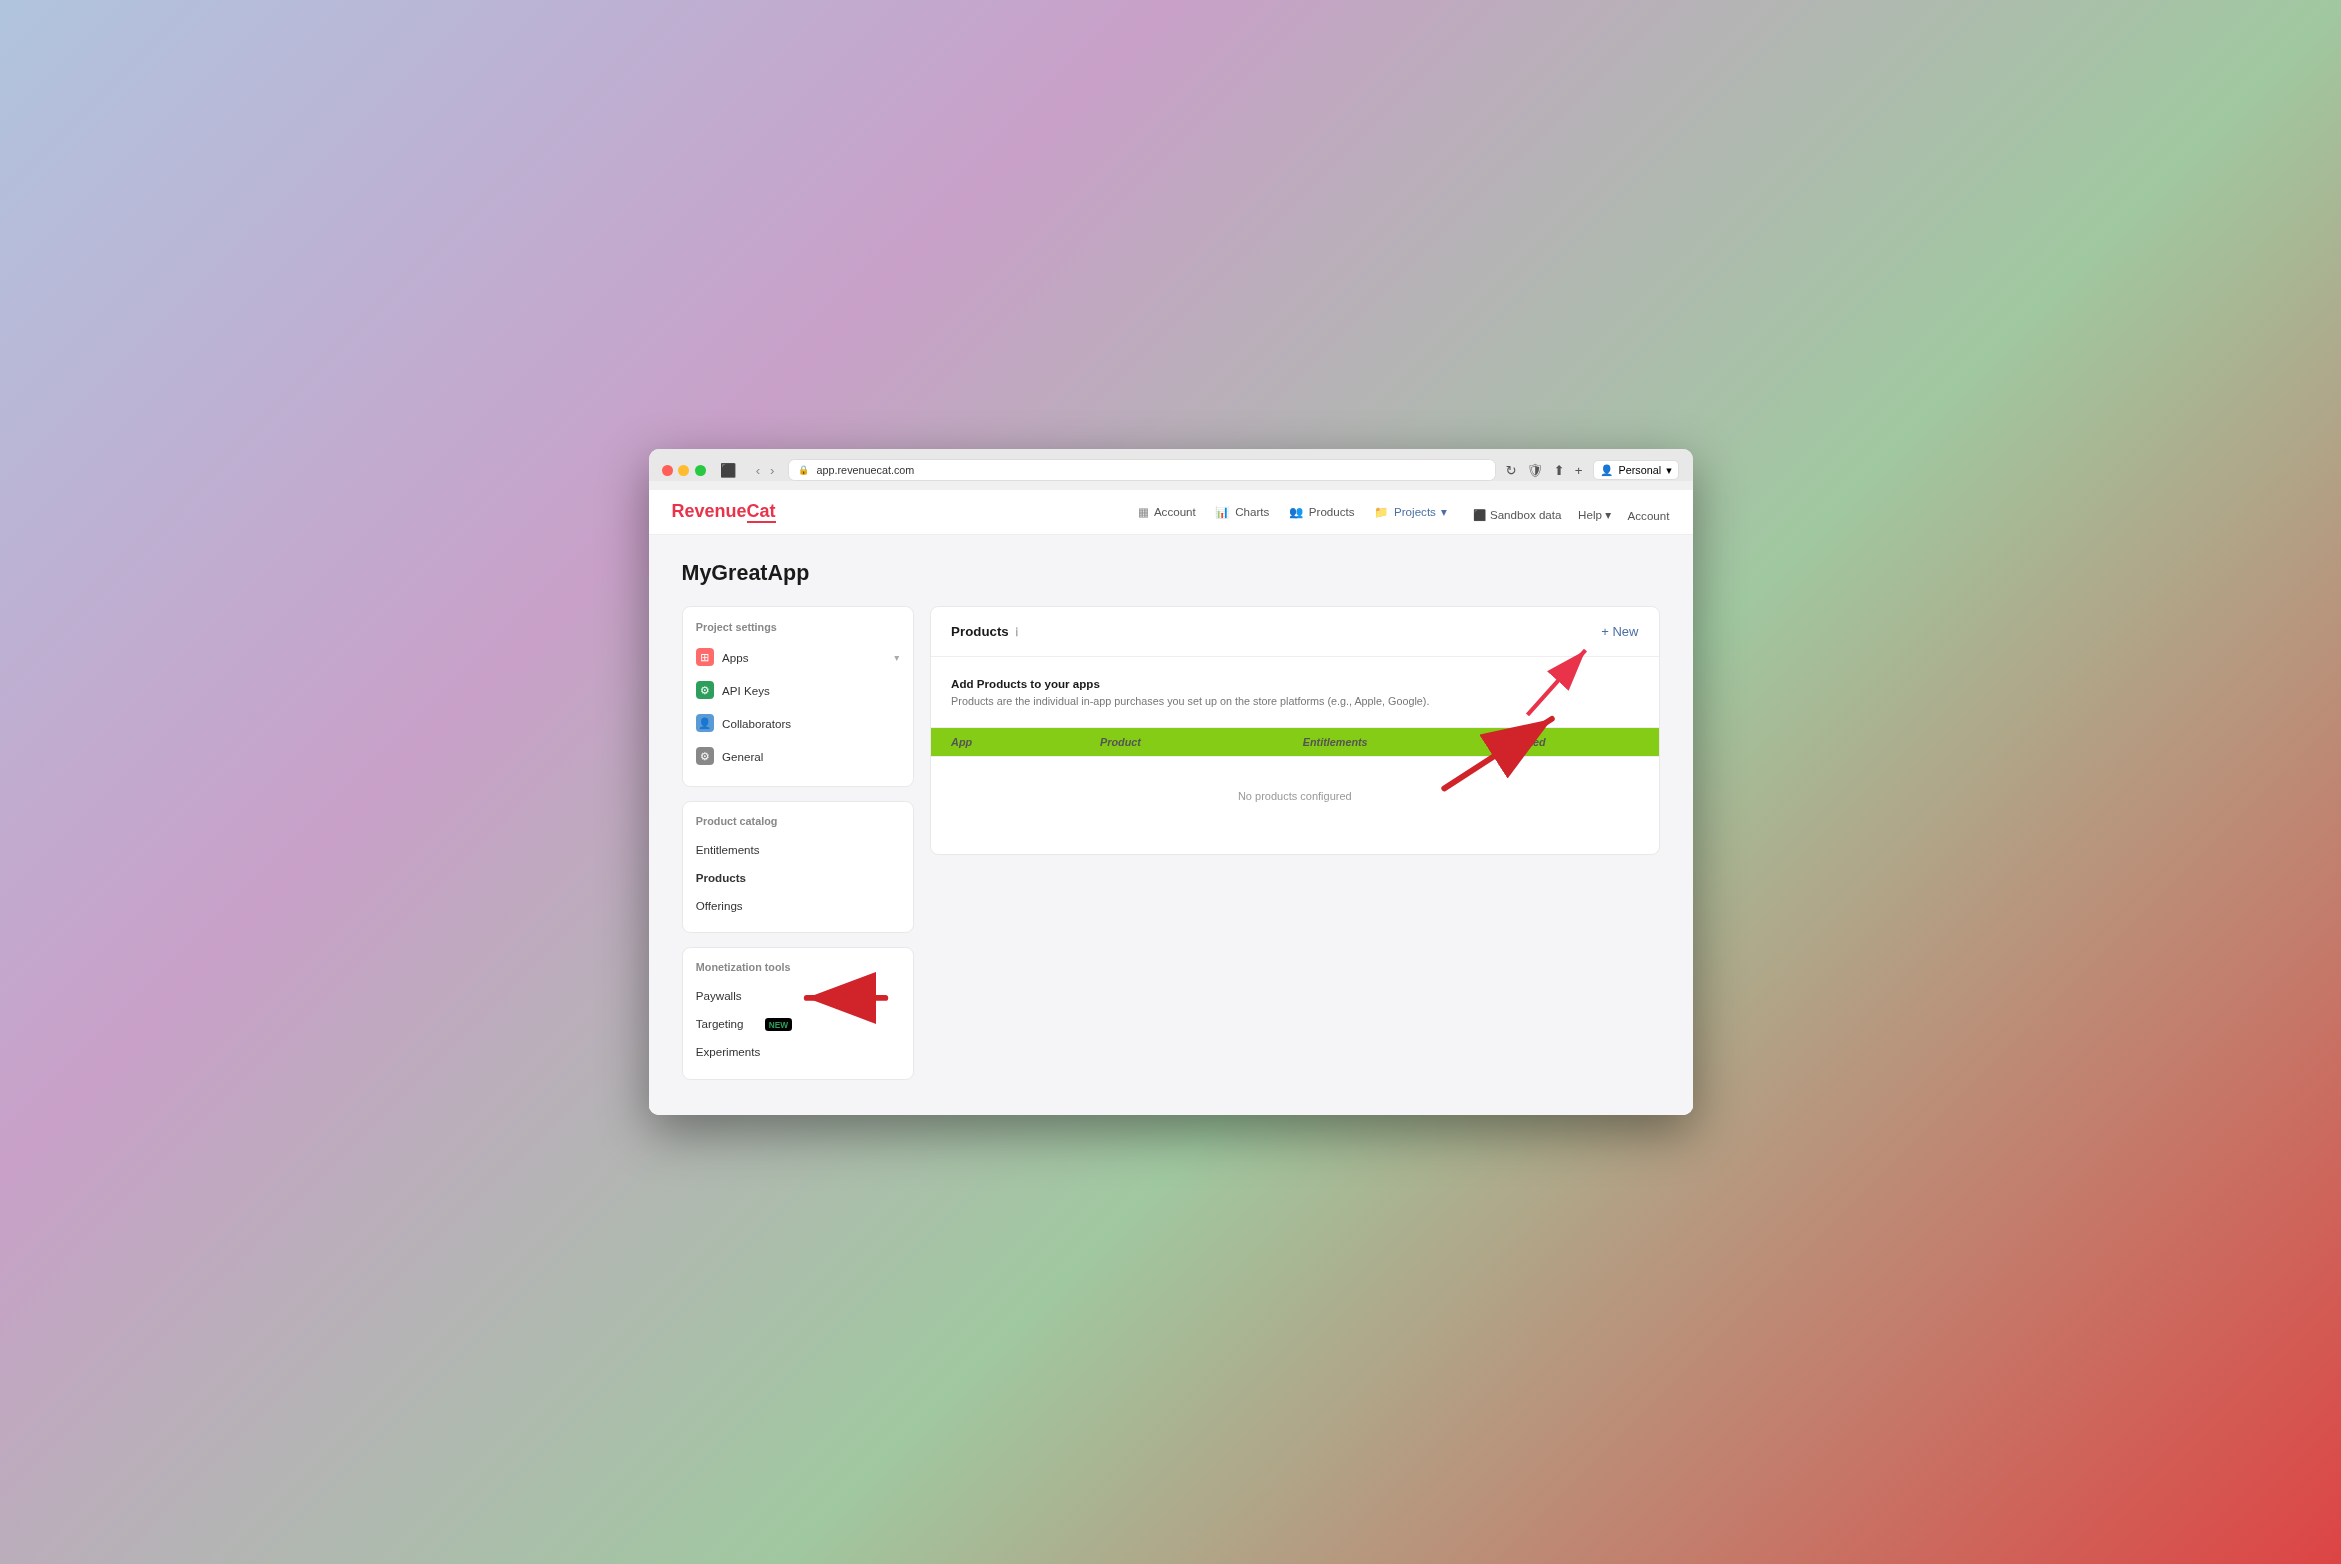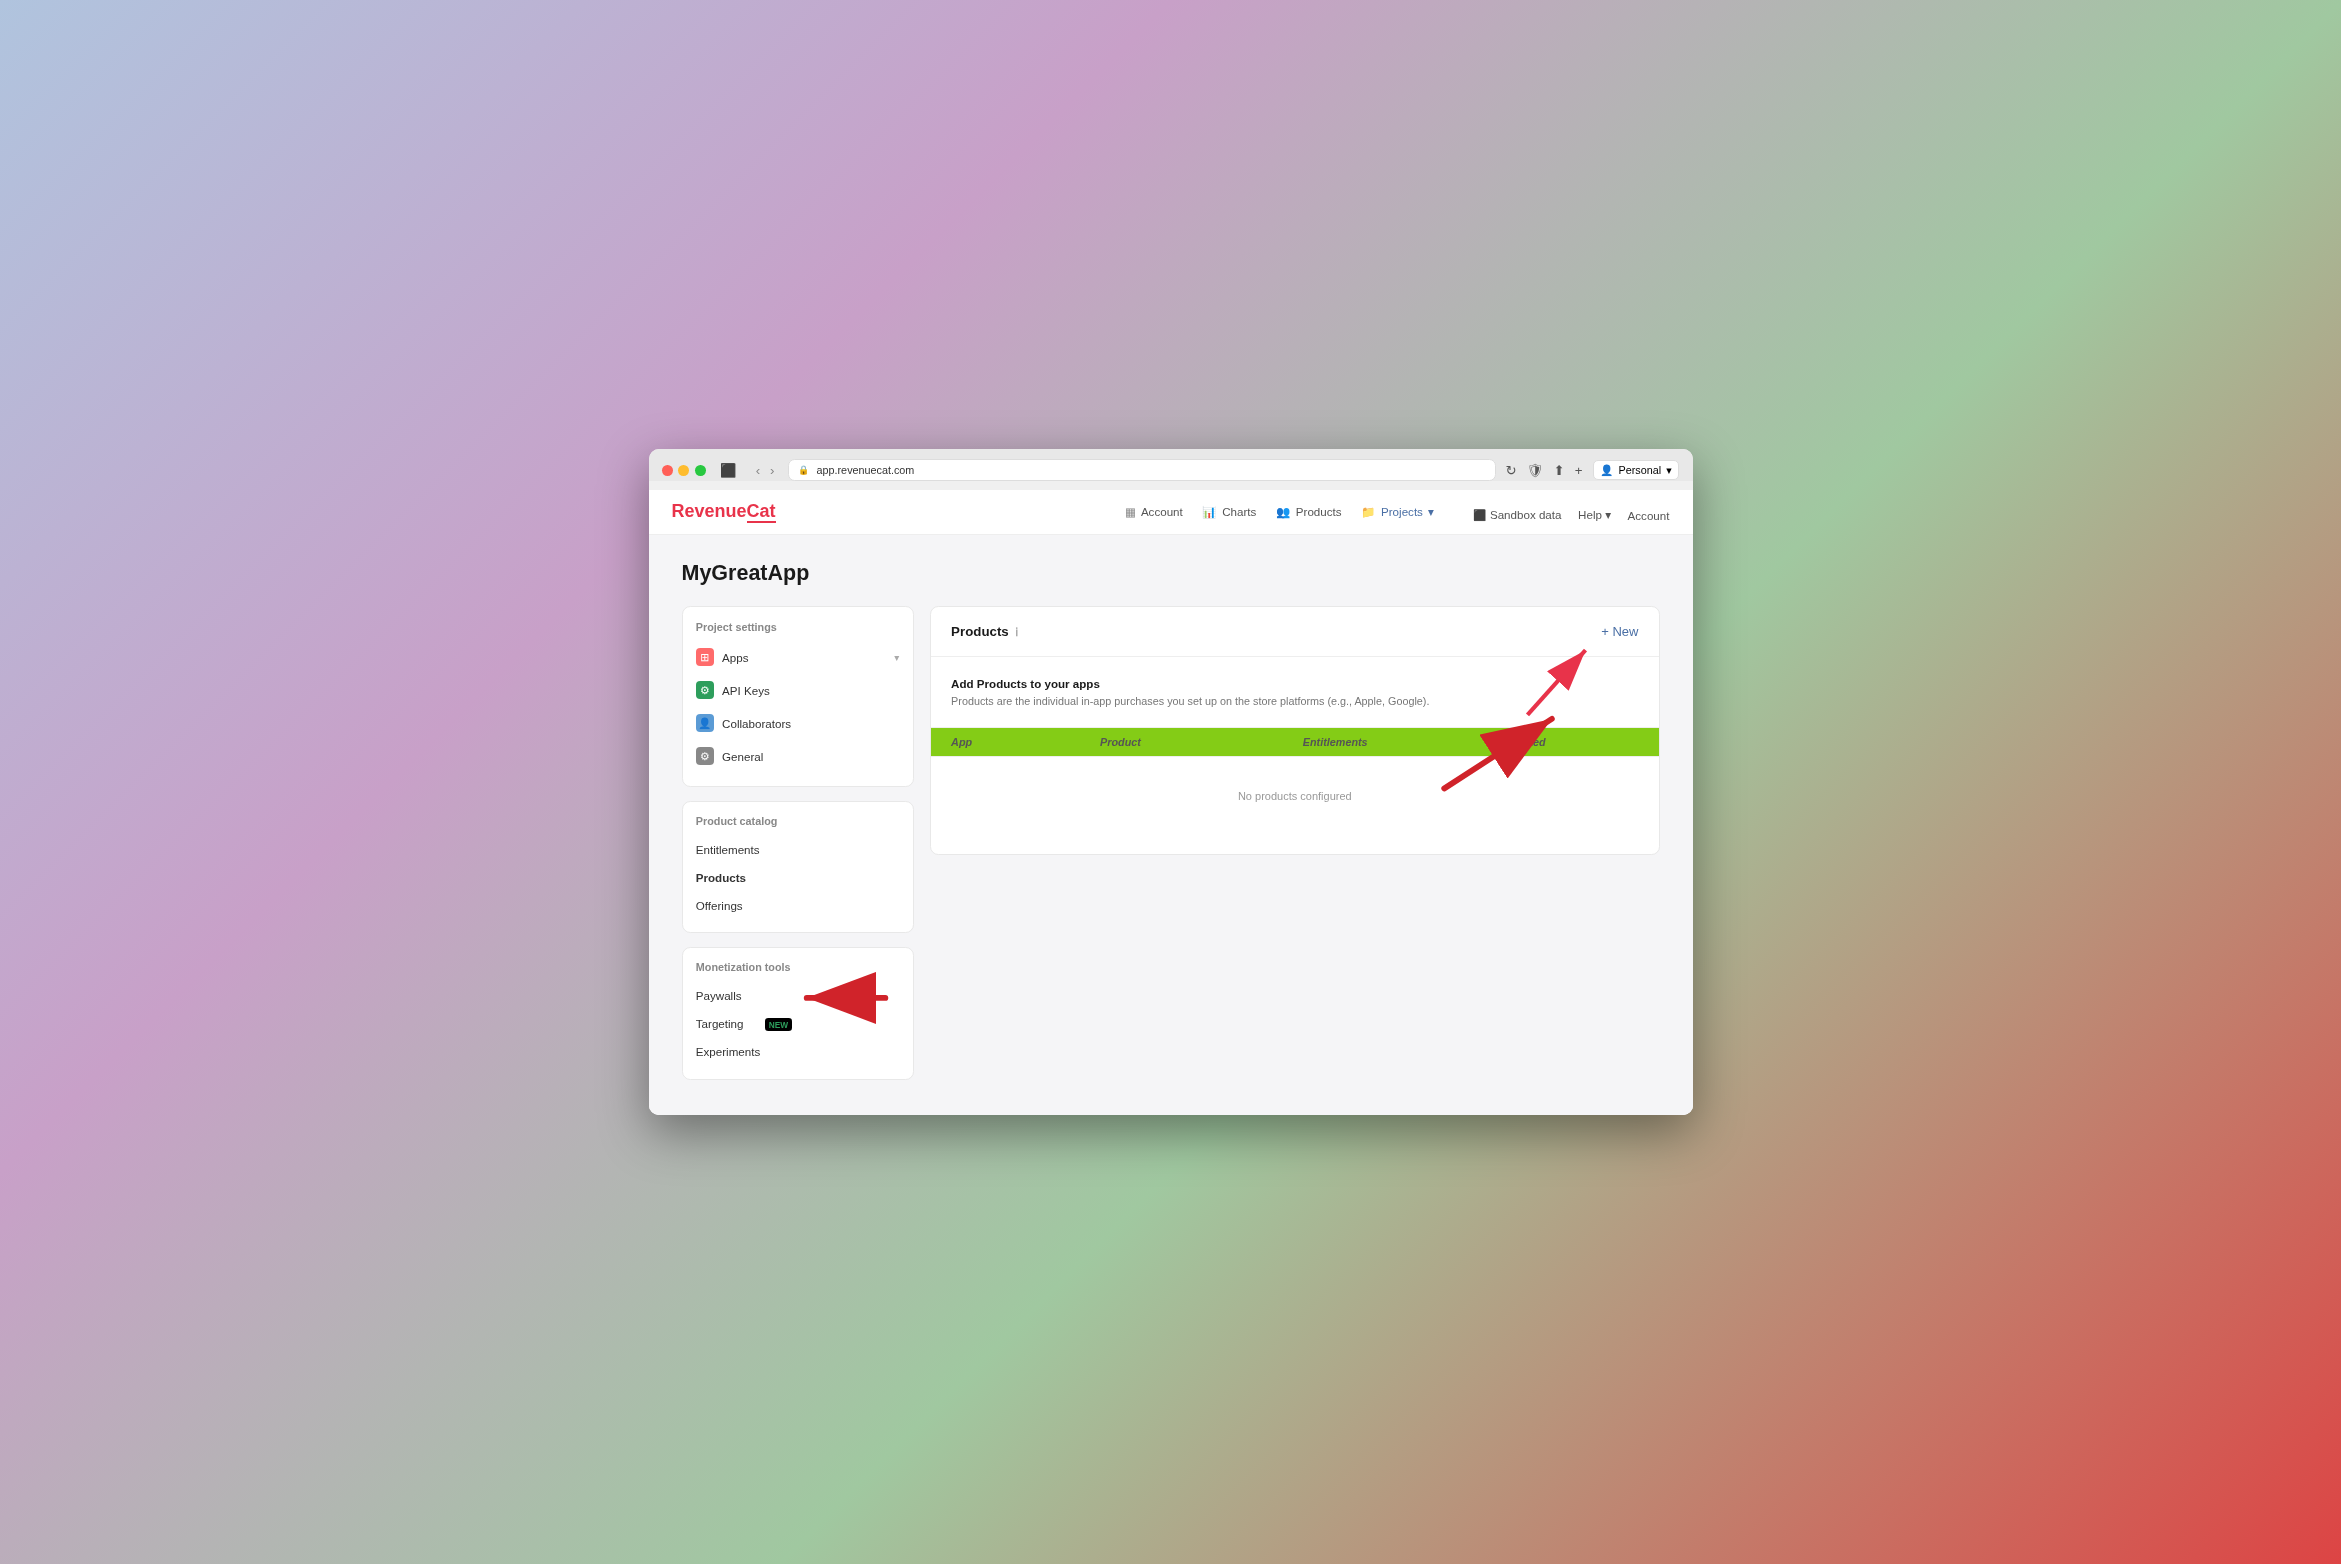--- a/index.html
+++ b/index.html
@@ -178,21 +178,20 @@
     .nav-item.active .nav-icon {
       color: #4a6fa5;
     }
 
     .nav-right {
       display: flex;
       align-items: center;
       gap: 16.6px;
       font-size: 11.6px;
       color: #555;
-      margin-left: 13px;
     }
 
     .nav-right .sandbox-icon {
       font-size: 10.8px;
     }
 
     
     .page-body {
       background: #f5f5f7;
       min-height: 580px;

